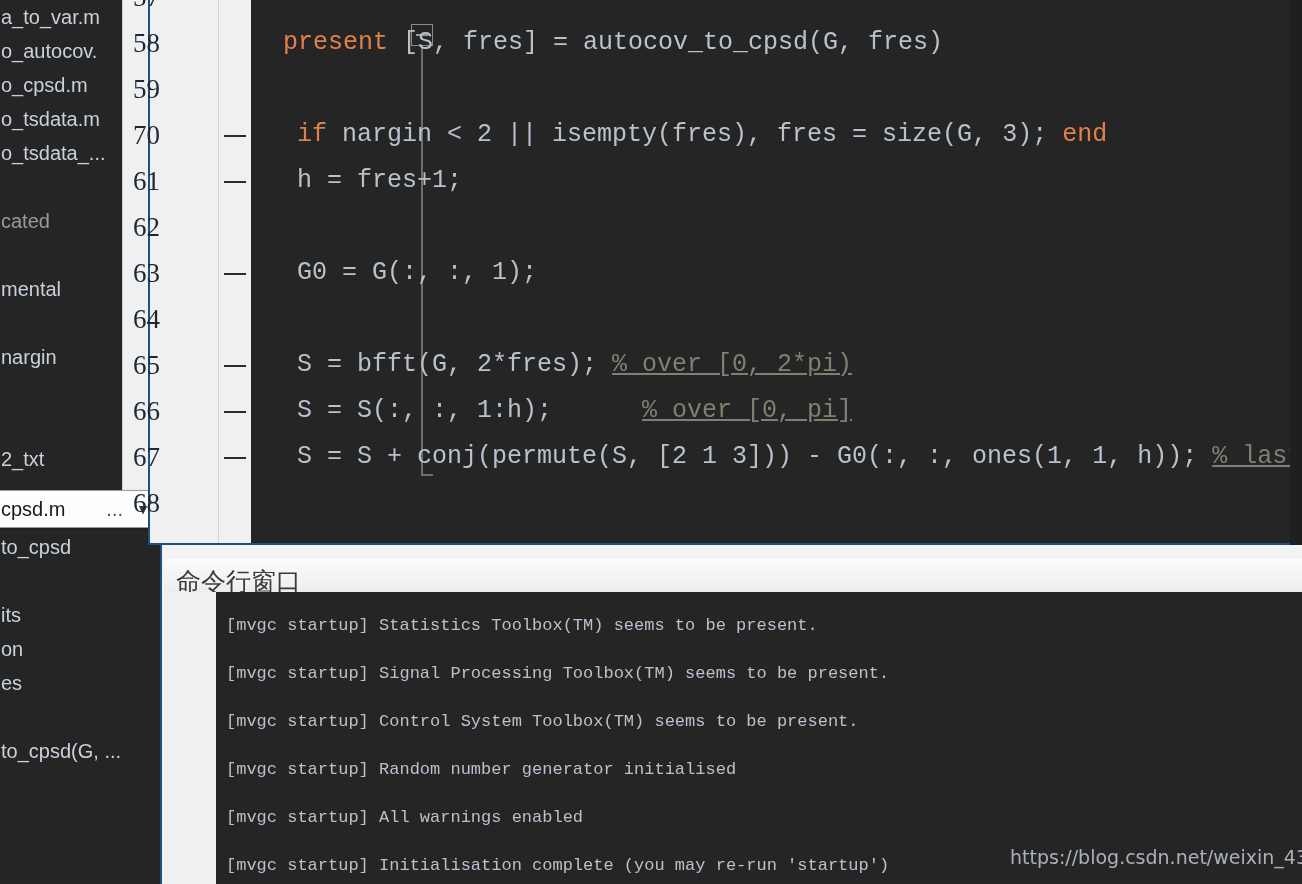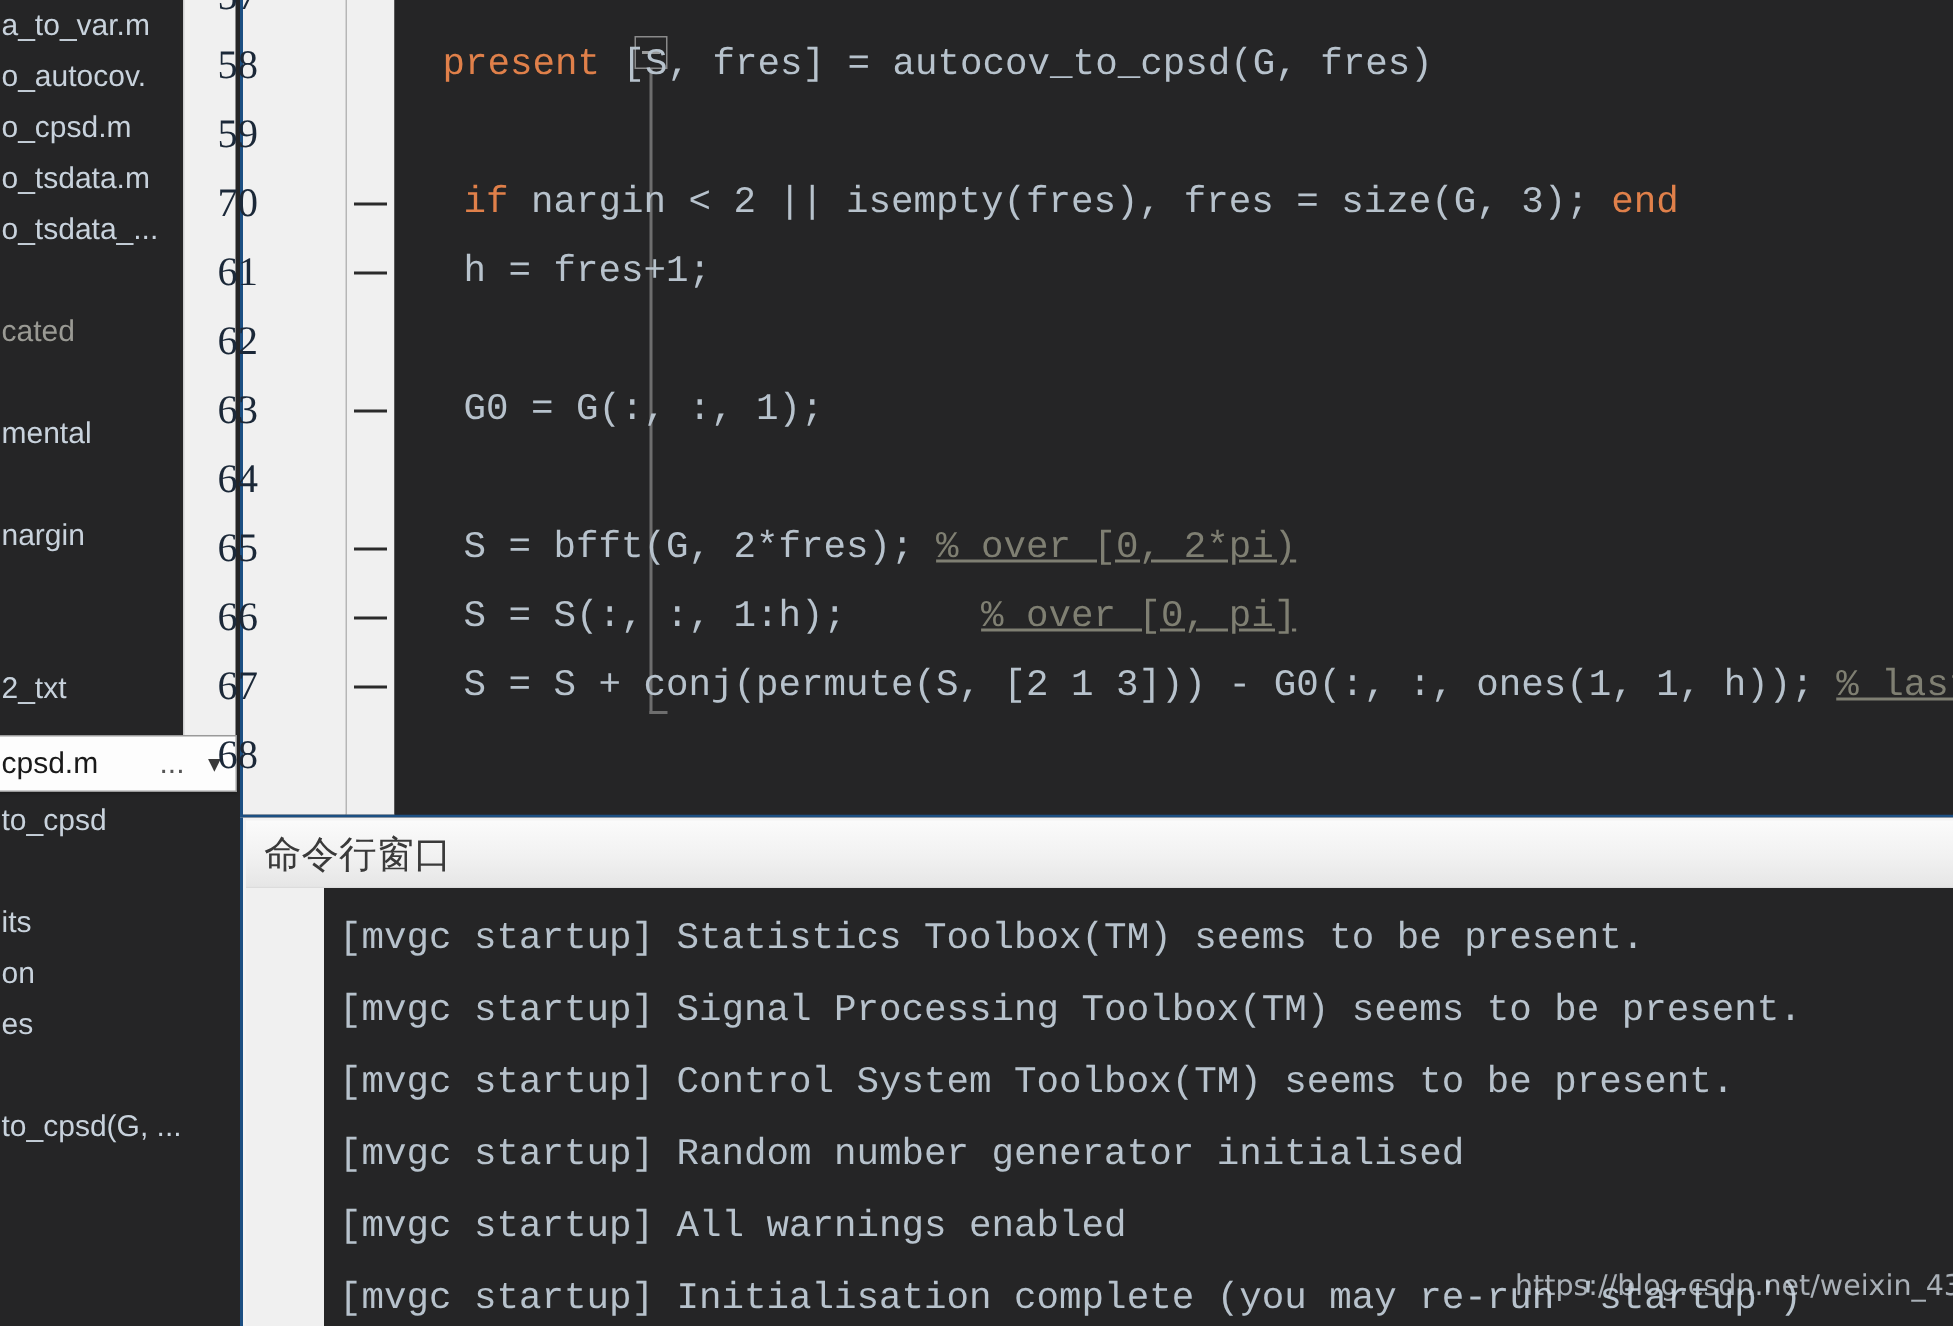--- a/index.html
+++ b/index.html
@@ -44,21 +44,21 @@
   }
   #file-combo .fc-dots{color:#555;font-size:20px;padding:0 6px;}
   #file-combo .fc-caret{
     width:28px;text-align:center;color:#3a3a3a;font-size:15px;font-weight:bold;
   }
 
   .side-list2{position:absolute;left:0;top:530px;width:160px;}
 
   
   #editor{
-    position:absolute;left:160px;top:0;width:1142px;height:545px;
+    position:absolute;left:148px;top:0;width:1142px;height:545px;
     background:#252526;
     border:2px solid #1c4f82;border-top:none;border-right:none;
     box-sizing:border-box;
   }
   #gutter{
     position:absolute;left:0;top:0;width:68px;height:100%;
     background:#f0f0f0;
   }
   #gutter-sep{
     position:absolute;left:68px;top:0;width:1px;height:100%;background:#d4d4d4;
@@ -107,40 +107,40 @@
   }
 
   
   #cmdwin{
     position:absolute;left:160px;top:545px;width:1142px;height:339px;
     background:#f3f3f3;
     border-left:2px solid #1c4f82;
     box-sizing:border-box;
   }
   #cmd-title{
-    position:absolute;left:2px;top:2px;right:0;height:44px;
+    position:absolute;left:2px;top:14px;right:0;height:44px;
     background:linear-gradient(to bottom,#fbfbfb 0%,#f1f1f1 55%,#e6e6e6 100%);
     border-bottom:1px solid #dcdcdc;
   }
   #cmd-title span{
     position:absolute;left:12px;top:6px;
     color:#3a3a3a;font-size:25px;
     font-family:"DejaVu Sans", sans-serif;
   }
   #cmd-gutter{
     position:absolute;left:2px;top:47px;width:52px;bottom:0;background:#f0f0f0;
   }
   #cmd-body{
     position:absolute;left:54px;top:47px;right:0;bottom:0;
     background:#252526;overflow:hidden;
   }
   .oline{
     position:absolute;left:10px;
     font-family:"Liberation Mono", monospace;
-    font-size:25px;line-height:48px;
+    font-size:17px;line-height:48px;
     white-space:pre;color:#b7c2cc;
   }
 
   
   #wm{
     position:absolute;left:1010px;top:846px;
     color:#cfd8e0;opacity:.78;
     font-size:19px;font-family:"DejaVu Sans", sans-serif;
     white-space:nowrap;pointer-events:none;
   }

